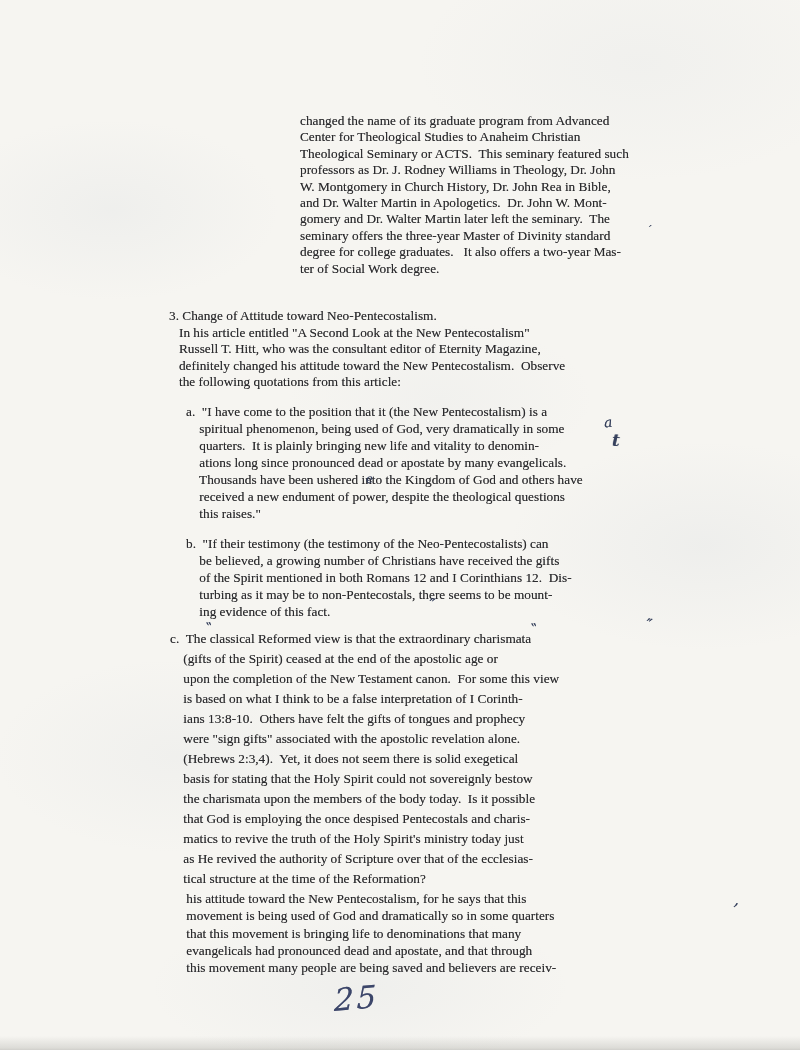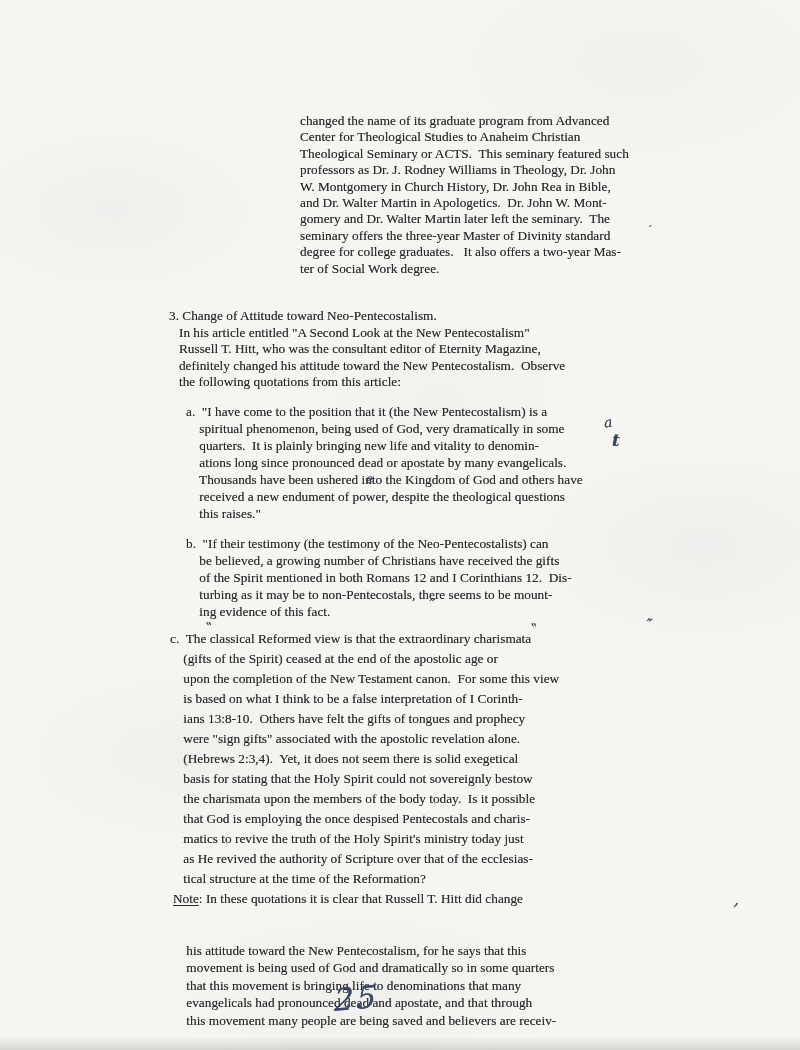--- a/index.html
+++ b/index.html
@@ -91,21 +91,20 @@
     were "sign gifts" associated with the apostolic revelation alone.
     (Hebrews 2:3,4).  Yet, it does not seem there is solid exegetical
     basis for stating that the Holy Spirit could not sovereignly bestow
     the charismata upon the members of the body today.  Is it possible
     that God is employing the once despised Pentecostals and charis-
     matics to revive the truth of the Holy Spirit's ministry today just
     as He revived the authority of Scripture over that of the ecclesias-
     tical structure at the time of the Reformation?</pre>
 
   <div class="tblock" style="left:173px;top:855px;line-height:17.4px">
-    <pre><span class="u">Note</span><span>: </span><span>In these quotations it is clear that Russell T. Hitt did change</span></pre>
     <pre>    his attitude toward the New Pentecostalism, for he says that this
     movement is being used of God and dramatically so in some quarters
     that this movement is bringing life to denominations that many
     evangelicals had pronounced dead and apostate, and that through
     this movement many people are being saved and believers are receiv-</pre>
   </div>
 
   <div id="annotations">
       <span class="ink" style="left: 604px; top: 414px; font-size: 14px; transform: rotate(-6deg); color: rgb(53, 64, 92);">a</span>
       <span class="ink blur" style="left: 612px; top: 430px; font-size: 17px; transform: rotate(2deg); color: rgb(53, 64, 92);">t</span>

